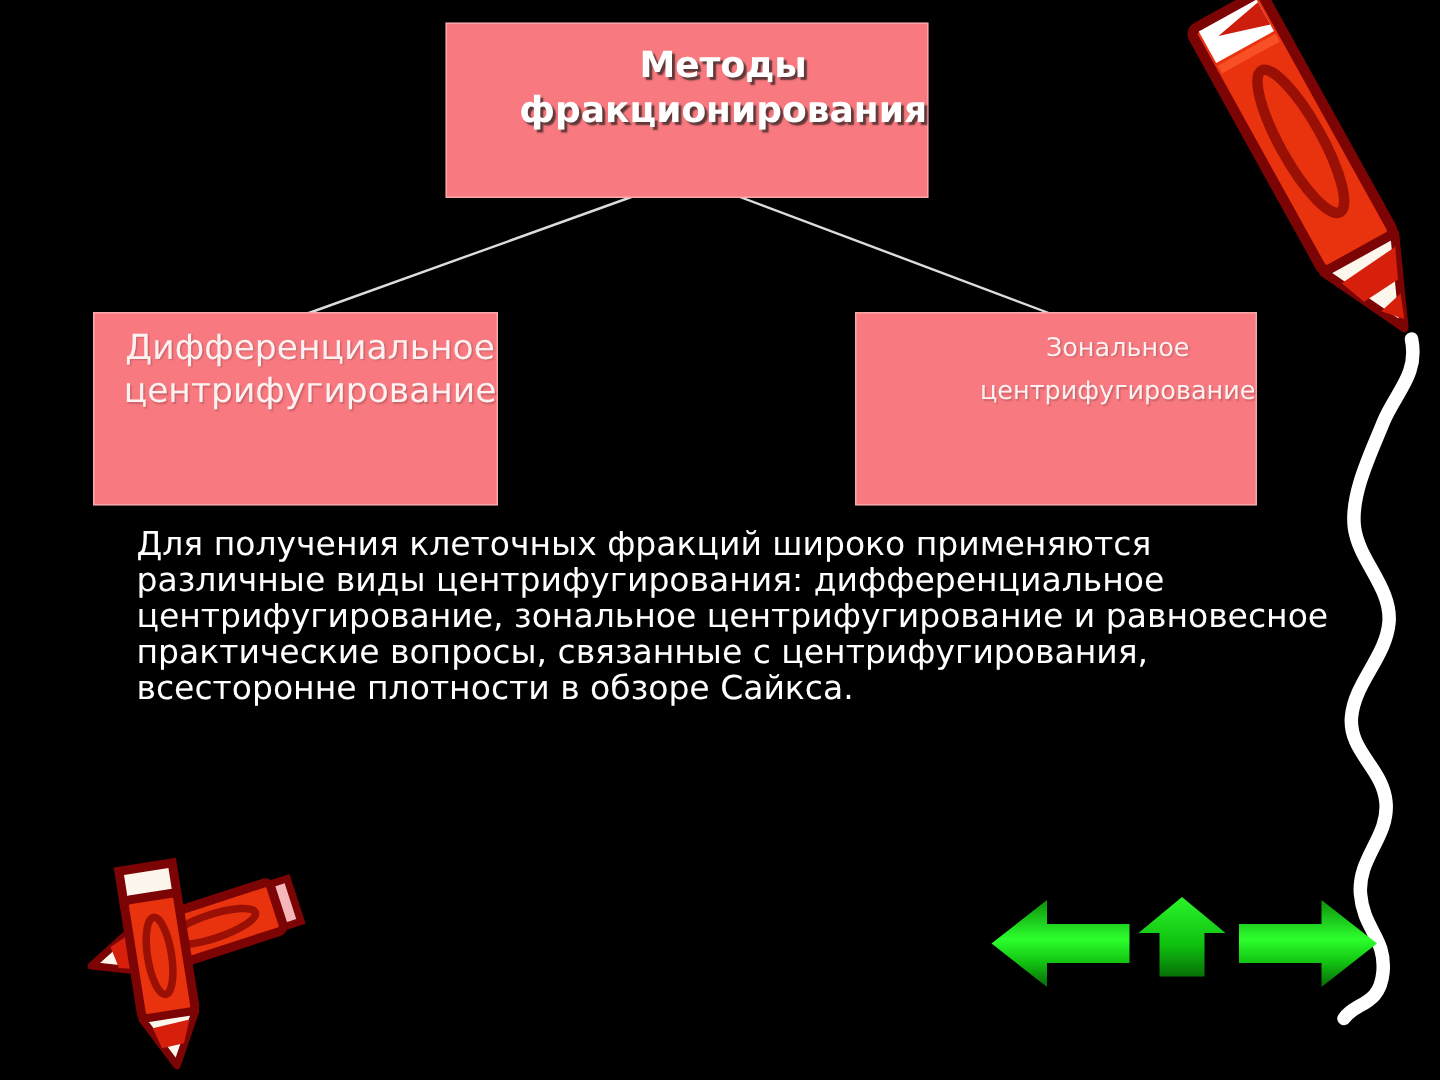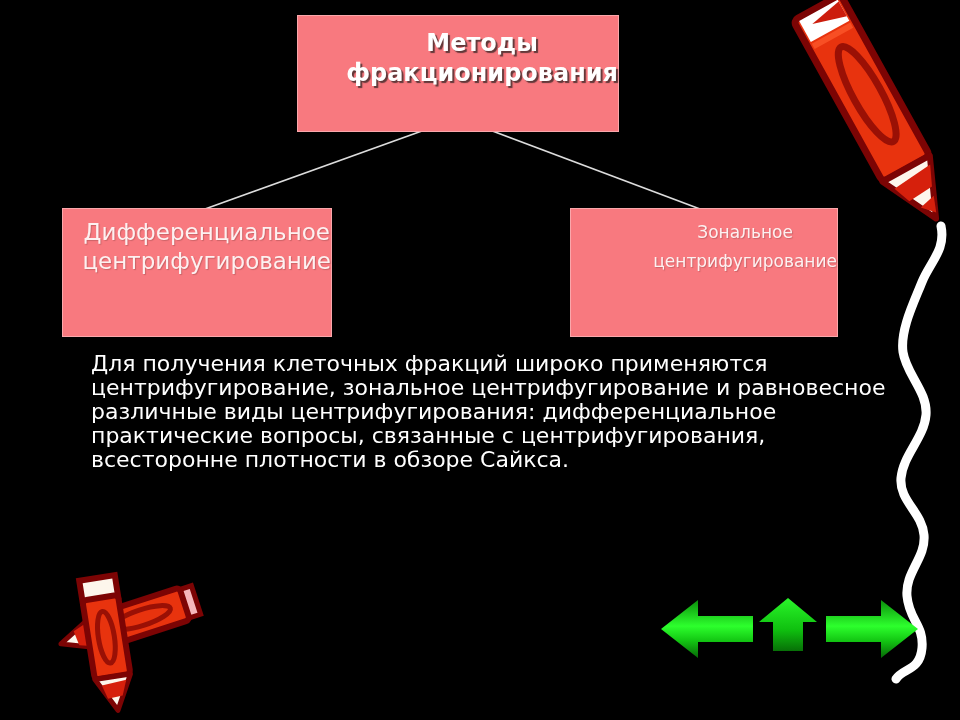--- a/index.html
+++ b/index.html
@@ -93,22 +93,22 @@
 центрифугирование</span>
   </div>
 
   <div class="box box-right">
     <span>Зональное
 центрифугирование</span>
   </div>
 
   <div class="paragraph">
     <div>Для получения клеточных фракций широко применяются</div>
+    <div>различные виды центрифугирования: дифференциальное</div>
     <div>центрифугирование, зональное центрифугирование и равновесное</div>
-    <div>различные виды центрифугирования: дифференциальное</div>
     <div>практические вопросы, связанные с центрифугирования,</div>
     <div>всесторонне плотности в обзоре Сайкса.</div>
   </div>
 
   <svg class="nav-arrow nav-left" viewBox="0 0 102 64">
     <defs>
       <linearGradient id="gl" x1="0" y1="0" x2="0" y2="1">
         <stop offset="0%" stop-color="#0b8f0b"></stop>
         <stop offset="45%" stop-color="#2dff2d"></stop>
         <stop offset="70%" stop-color="#13c713"></stop>

